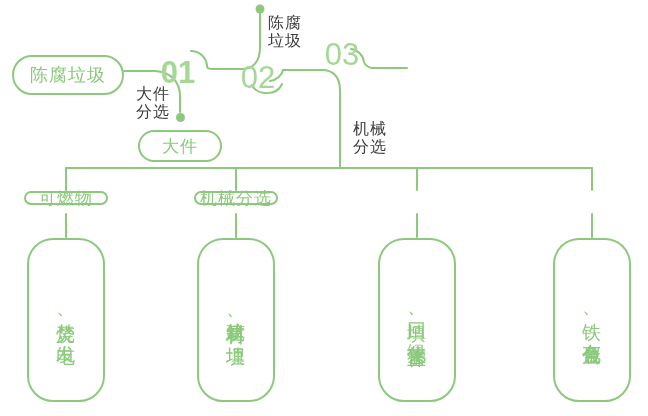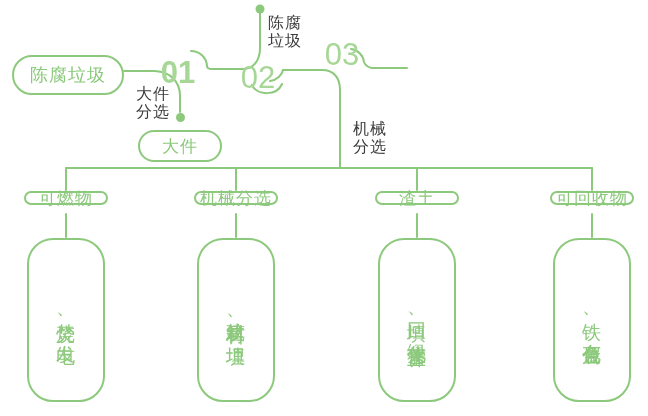--- a/index.html
+++ b/index.html
@@ -72,22 +72,20 @@
   <div class="num" style="left:342px;top:54px;">03</div>
 
   <div class="plabel" style="left:136px;top:85px;">大件分选</div>
   <div class="plabel" style="left:268px;top:14px;">陈腐垃圾</div>
   <div class="plabel" style="left:353px;top:84px;margin-top:36px;">机械分选</div>
 
   <div class="pill output">大件</div>
 
   <div class="pill cat" style="left:24px;">可燃物</div>
   <div class="pill cat" style="left:194px;">机械分选</div>
-  <div class="pill cat" style="left:375px;">渣土</div>
-  <div class="pill cat" style="left:550px;">可回收物</div>
 
   <div class="resultbox" style="left:27px;">
     <span class="vtext">焚烧、发电</span>
   </div>
   <div class="resultbox" style="left:197px;">
     <span class="vtext">建筑材料、填埋</span>
   </div>
   <div class="resultbox" style="left:378px;">
     <span class="vtext">回填、绿化营养土</span>
   </div>

